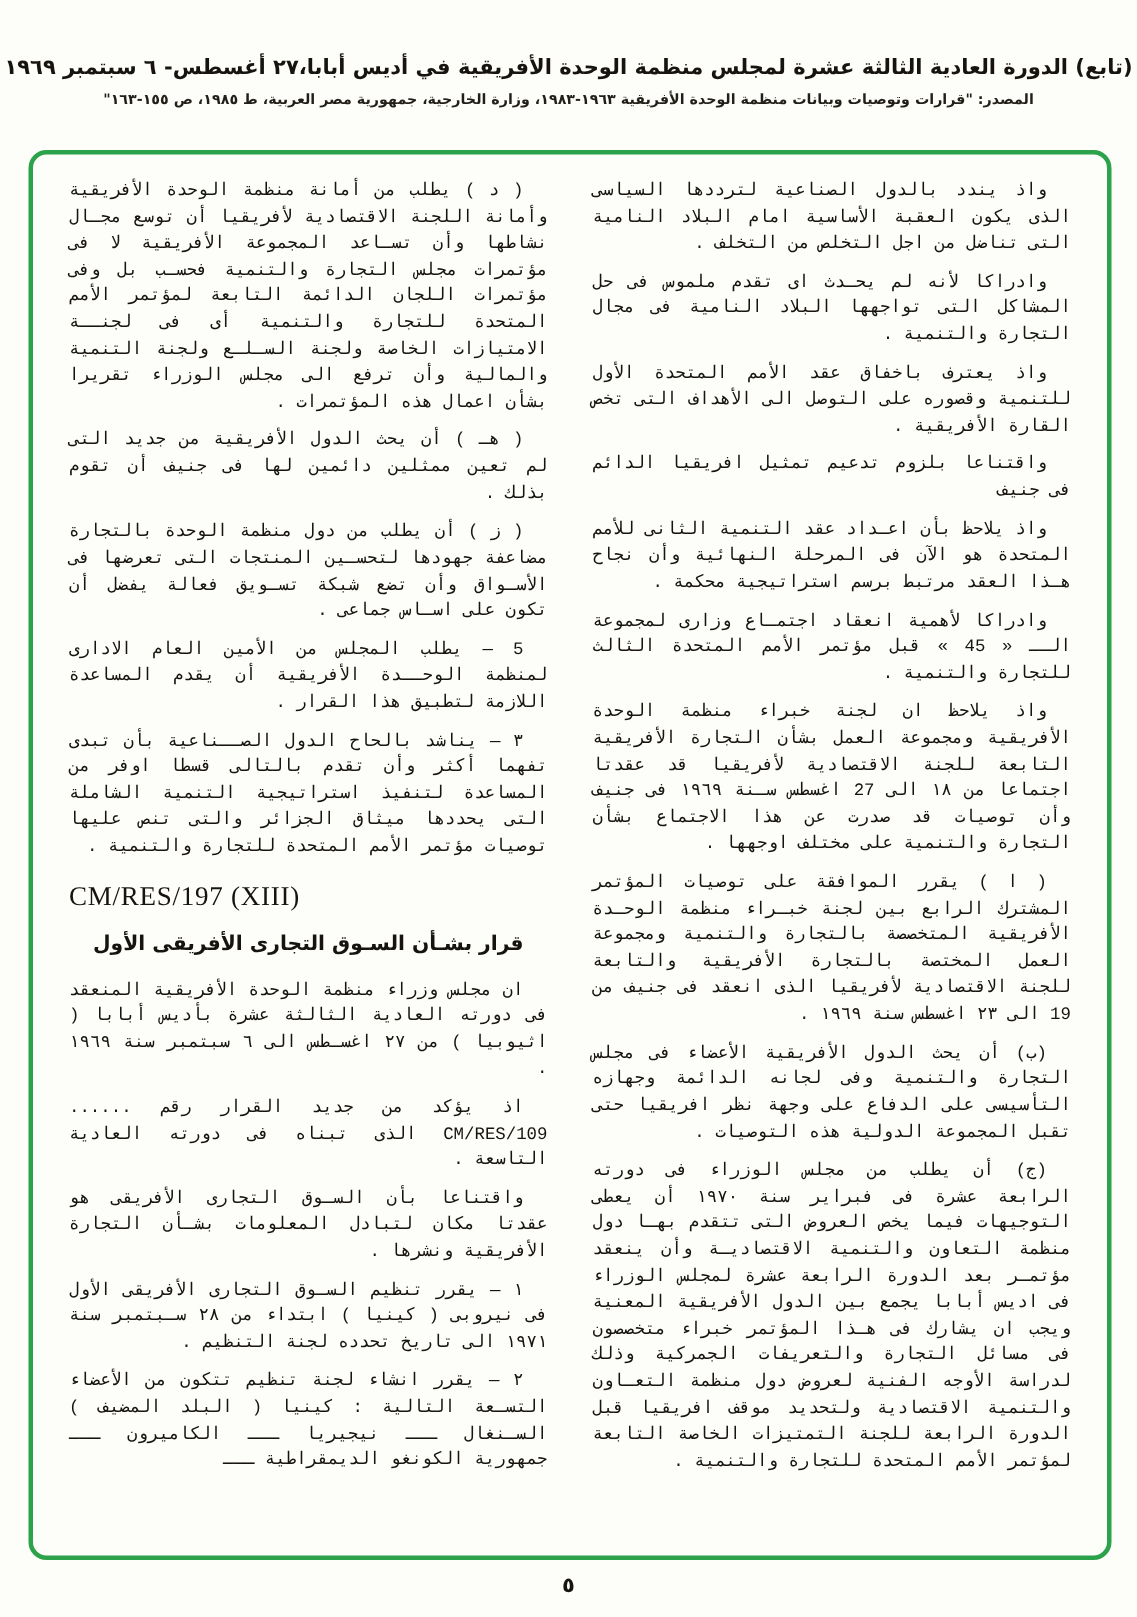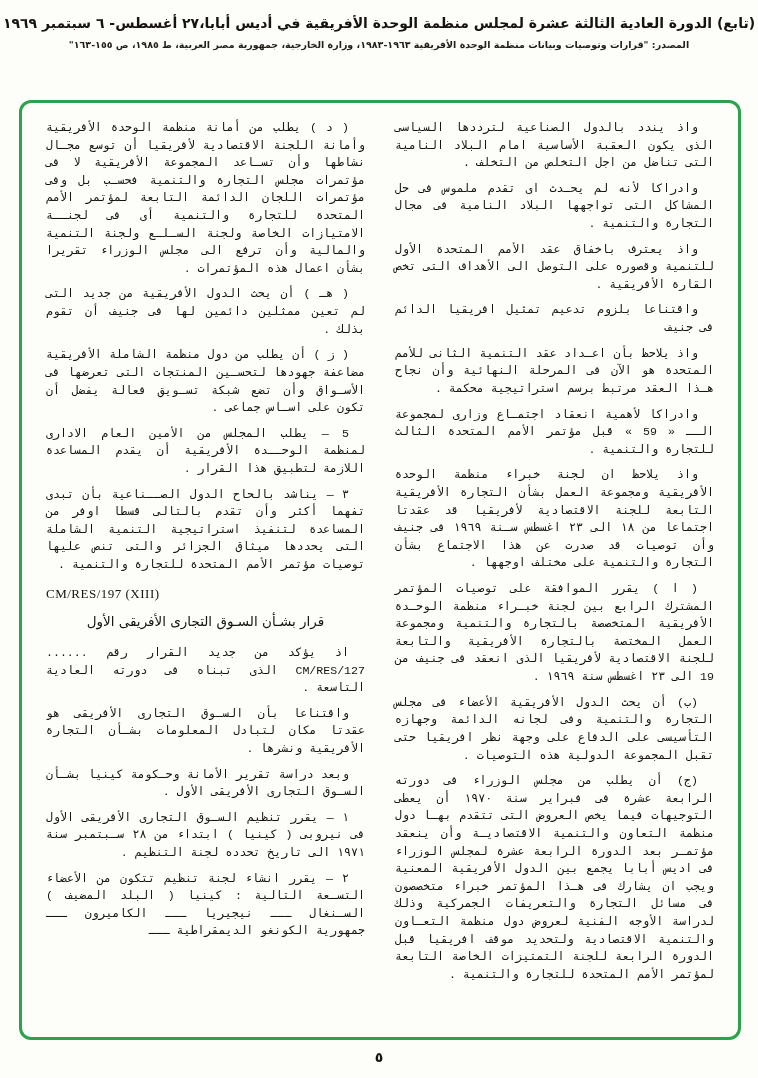--- a/index.html
+++ b/index.html
@@ -5,21 +5,21 @@
   html, body { margin: 0; padding: 0; background: #e9e9e6; }
   .page {
     position: relative;
     width: 758px; height: 1078px;
     margin: 0 auto;
     background: #fdfdf9;
     font-family: "DejaVu Sans", sans-serif;
     color: #17140f;
     overflow: hidden;
   }
-  .doc-header { padding-top: 15px; text-align: center; direction: rtl; }
+  .doc-header { padding-top: 15px; text-align: center; direction: rtl; margin-top: 22px; }
   .doc-title  { font-size: 14px; font-weight: bold; }
   .doc-source { font-size: 9.5px; margin-top: 8px; font-weight: bold; color: #221f19; }
   .green-frame {
     position: absolute;
     top: 100px; left: 19px; right: 17px; bottom: 38px;
     border: 3px solid #2ca24b;
     border-radius: 12px;
     box-sizing: border-box;
     padding: 16px 24px;
     overflow: hidden;
@@ -31,27 +31,27 @@
     direction: rtl;
     text-align: justify;
     font-size: 11.6px;
     line-height: 1.52;
   }
   .col p { margin: 0 0 8px 0; text-indent: 16px; font-family: Liberation Mono, monospace; }
   .res-code {
     direction: ltr;
     text-align: left;
     font-family: "Liberation Serif", serif;
-    font-size: 13px;
+    font-size: 18px;
     letter-spacing: 0.5px;
     margin: 10px 0 8px 0;
   }
   .res-title {
     font-size: 13.5px;
-    font-weight: normal;
+    font-weight: bold;
     text-align: center;
     margin: 2px 0 12px 0;
   }
   .page-number {
     position: absolute;
     bottom: 13px; left: 0; right: 0;
     text-align: center;
     font-size: 14px;
     font-weight: bold;
   }
@@ -68,40 +68,40 @@
 
   <div class="green-frame" style="border-color: rgb(44, 162, 75);">
     <div class="columns">
 
       <div class="col">
         <p>واذ يندد بالدول الصناعية لترددها السياسى الذى يكون العقبة الأساسية امام البلاد النامية التى تناضل من اجل التخلص من التخلف .</p>
         <p>وادراكا لأنه لم يحـدث اى تقدم ملموس فى حل المشاكل التى تواجهها البلاد النامية فى مجال التجارة والتنمية .</p>
         <p>واذ يعترف باخفاق عقد الأمم المتحدة الأول للتنمية وقصوره على التوصل الى الأهداف التى تخص القارة الأفريقية .</p>
         <p>واقتناعا بلزوم تدعيم تمثيل افريقيا الدائم فى جنيف</p>
         <p>واذ يلاحظ بأن اعـداد عقد التنمية الثانى للأمم المتحدة هو الآن فى المرحلة النهائية وأن نجاح هـذا العقد مرتبط برسم استراتيجية محكمة .</p>
-        <p>وادراكا لأهمية انعقاد اجتمـاع وزارى لمجموعة الــ « 59 » قبل مؤتمر الأمم المتحدة الثالث للتجارة والتنمية .</p>
-        <p>واذ يلاحظ ان لجنة خبراء منظمة الوحدة الأفريقية ومجموعة العمل بشأن التجارة الأفريقية التابعة للجنة الاقتصادية لأفريقيا قد عقدتا اجتماعا من ١٨ الى ٢٣ اغسطس سـنة ١٩٦٩ فى جنيف وأن توصيات قد صدرت عن هذا الاجتماع بشأن التجارة والتنمية على مختلف اوجهها .</p>
+        <p>وادراكا لأهمية انعقاد اجتمـاع وزارى لمجموعة الــ « 45 » قبل مؤتمر الأمم المتحدة الثالث للتجارة والتنمية .</p>
+        <p>واذ يلاحظ ان لجنة خبراء منظمة الوحدة الأفريقية ومجموعة العمل بشأن التجارة الأفريقية التابعة للجنة الاقتصادية لأفريقيا قد عقدتا اجتماعا من ١٨ الى 27 اغسطس سـنة ١٩٦٩ فى جنيف وأن توصيات قد صدرت عن هذا الاجتماع بشأن التجارة والتنمية على مختلف اوجهها .</p>
         <p>( ا ) يقرر الموافقة على توصيات المؤتمر المشترك الرابع بين لجنة خبـراء منظمة الوحـدة الأفريقية المتخصصة بالتجارة والتنمية ومجموعة العمل المختصة بالتجارة الأفريقية والتابعة للجنة الاقتصادية لأفريقيا الذى انعقد فى جنيف من 19 الى ٢٣ اغسطس سنة ١٩٦٩ .</p>
         <p>(ب) أن يحث الدول الأفريقية الأعضاء فى مجلس التجارة والتنمية وفى لجانه الدائمة وجهازه التأسيسى على الدفاع على وجهة نظر افريقيا حتى تقبل المجموعة الدولية هذه التوصيات .</p>
         <p>(ج) أن يطلب من مجلس الوزراء فى دورته الرابعة عشرة فى فبراير سنة ١٩٧٠ أن يعطى التوجيهات فيما يخص العروض التى تتقدم بهـا دول منظمة التعاون والتنمية الاقتصاديـة وأن ينعقد مؤتمـر بعد الدورة الرابعة عشرة لمجلس الوزراء فى اديس أبابا يجمع بين الدول الأفريقية المعنية ويجب ان يشارك فى هـذا المؤتمر خبراء متخصصون فى مسائل التجارة والتعريفات الجمركية وذلك لدراسة الأوجه الفنية لعروض دول منظمة التعـاون والتنمية الاقتصادية ولتحديد موقف افريقيا قبل الدورة الرابعة للجنة التمتيزات الخاصة التابعة لمؤتمر الأمم المتحدة للتجارة والتنمية .</p>
       </div>
 
       <div class="col">
         <p>( د ) يطلب من أمانة منظمة الوحدة الأفريقية وأمانة اللجنة الاقتصادية لأفريقيا أن توسع مجـال نشاطها وأن تسـاعد المجموعة الأفريقية لا فى مؤتمرات مجلس التجارة والتنمية فحسـب بل وفى مؤتمرات اللجان الدائمة التابعة لمؤتمر الأمم المتحدة للتجارة والتنمية أى فى لجنــة الامتيازات الخاصة ولجنة السـلـع ولجنة التنمية والمالية وأن ترفع الى مجلس الوزراء تقريرا بشأن اعمال هذه المؤتمرات .</p>
         <p>( هـ ) أن يحث الدول الأفريقية من جديد التى لم تعين ممثلين دائمين لها فى جنيف أن تقوم بذلك .</p>
-        <p>( ز ) أن يطلب من دول منظمة الشاملة الأفريقية مضاعفة جهودها لتحسـين المنتجات التى تعرضها فى الأسـواق وأن تضع شبكة تسـويق فعالة يفضل أن تكون على اسـاس جماعى .</p>
+        <p>( ز ) أن يطلب من دول منظمة الوحدة بالتجارة مضاعفة جهودها لتحسـين المنتجات التى تعرضها فى الأسـواق وأن تضع شبكة تسـويق فعالة يفضل أن تكون على اسـاس جماعى .</p>
         <p>5 — يطلب المجلس من الأمين العام الادارى لمنظمة الوحــدة الأفريقية أن يقدم المساعدة اللازمة لتطبيق هذا القرار .</p>
         <p>٣ — يناشد بالحاح الدول الصــناعية بأن تبدى تفهما أكثر وأن تقدم بالتالى قسطا اوفر من المساعدة لتنفيذ استراتيجية التنمية الشاملة التى يحددها ميثاق الجزائر والتى تنص عليها توصيات مؤتمر الأمم المتحدة للتجارة والتنمية .</p>
 
         <div class="res-code">CM/RES/197 (XIII)</div>
         <h2 class="res-title">قرار بشـأن السـوق التجارى الأفريقى الأول</h2>
 
-        <p>اذ يؤكد من جديد القرار رقم ...... CM/RES/127 الذى تبناه فى دورته العادية التاسعة .</p>
+        <p>ان مجلس وزراء منظمة الوحدة الأفريقية المنعقد فى دورته العادية الثالثة عشرة بأديس أبابا ( اثيوبيا ) من ٢٧ اغسـطس الى ٦ سبتمبر سنة ١٩٦٩ .</p>
+        <p>اذ يؤكد من جديد القرار رقم ...... CM/RES/109 الذى تبناه فى دورته العادية التاسعة .</p>
         <p>واقتناعا بأن السـوق التجارى الأفريقى هو عقدتا مكان لتبادل المعلومات بشـأن التجارة الأفريقية ونشرها .</p>
-        <p>وبعد دراسة تقرير الأمانة وحـكومة كينيا بشـأن السـوق التجارى الأفريقى الأول .</p>
         <p>١ — يقرر تنظيم السـوق التجارى الأفريقى الأول فى نيروبى ( كينيا ) ابتداء من ٢٨ سـبتمبر سنة ١٩٧١ الى تاريخ تحدده لجنة التنظيم .</p>
         <p>٢ — يقرر انشاء لجنة تنظيم تتكون من الأعضاء التسـعة التالية : كينيا ( البلد المضيف ) السـنغال ـــ نيجيريا ـــ الكاميرون ـــ جمهورية الكونغو الديمقراطية ـــ</p>
       </div>
 
     </div>
   </div>
 
   <div class="page-number">٥</div>
 
 </div>

